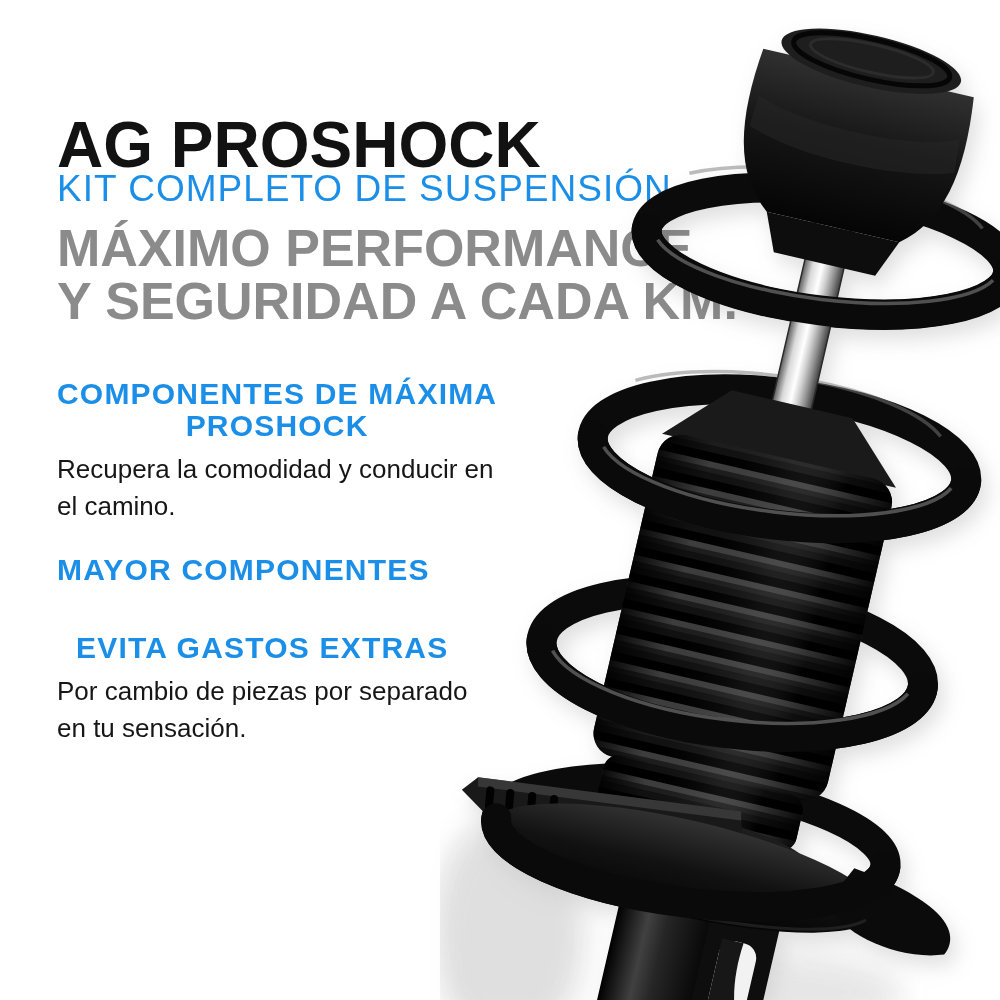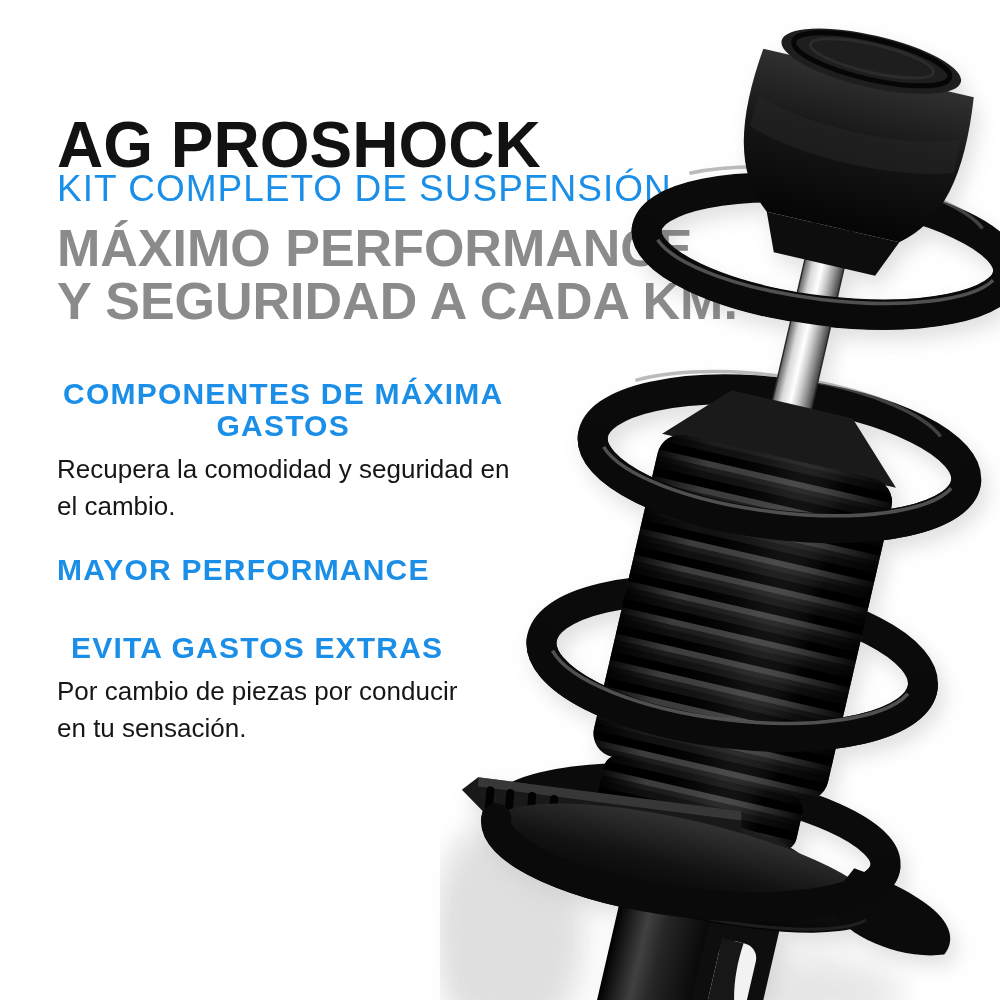--- a/index.html
+++ b/index.html
@@ -43,40 +43,40 @@
   <h2 class="copy subtitle">KIT COMPLETO DE SUSPENSIÓN</h2>
 
   <div class="copy headline">
     <div>MÁXIMO PERFORMANCE</div>
     <div>Y SEGURIDAD A CADA KM.</div>
   </div>
 
   <div class="feature f1">
     <div class="head">
       <div>COMPONENTES DE MÁXIMA</div>
-      <div>GASTOS</div>
+      <div>PROSHOCK</div>
     </div>
     <div class="body">
-      <div>Recupera la comodidad y seguridad en</div>
-      <div>el cambio.</div>
+      <div>Recupera la comodidad y conducir en</div>
+      <div>el camino.</div>
     </div>
   </div>
 
   <div class="feature f2">
     <div class="head">
-      <div>MAYOR PERFORMANCE</div>
+      <div>MAYOR COMPONENTES</div>
     </div>
   </div>
 
   <div class="feature f3">
     <div class="head">
       <div>EVITA GASTOS EXTRAS</div>
     </div>
     <div class="body">
-      <div>Por cambio de piezas por conducir</div>
+      <div>Por cambio de piezas por separado</div>
       <div>en tu sensación.</div>
     </div>
   </div>
 
   <svg class="strut" viewBox="0 0 560 1000" aria-hidden="true">
     <defs>
       <linearGradient id="rodG" x1="0" y1="0" x2="1" y2="0">
         <stop offset="0" stop-color="#5c5c5c"></stop>
           <stop offset=".22" stop-color="#d9d9d9"></stop>
         <stop offset=".45" stop-color="#ffffff"></stop>

